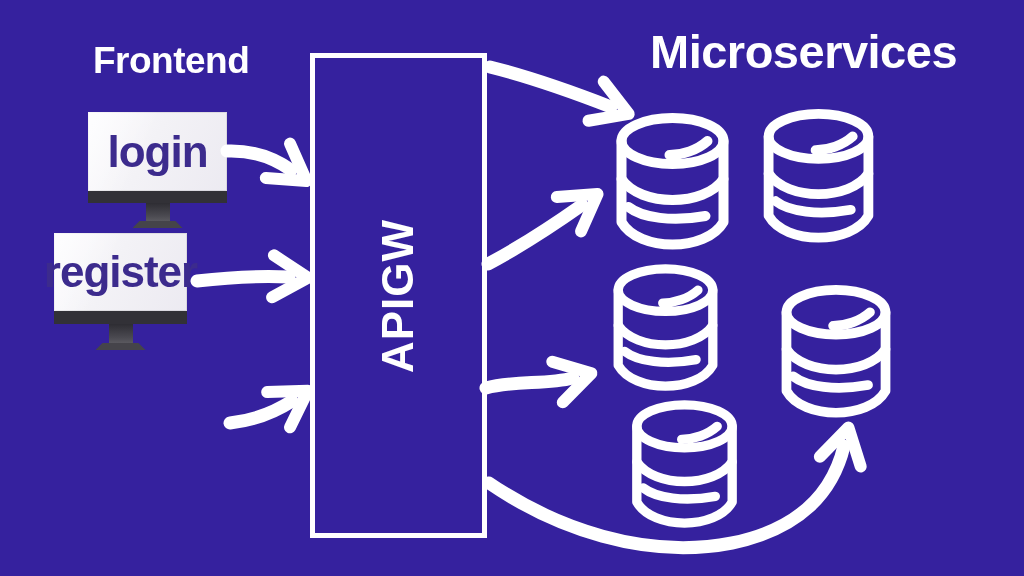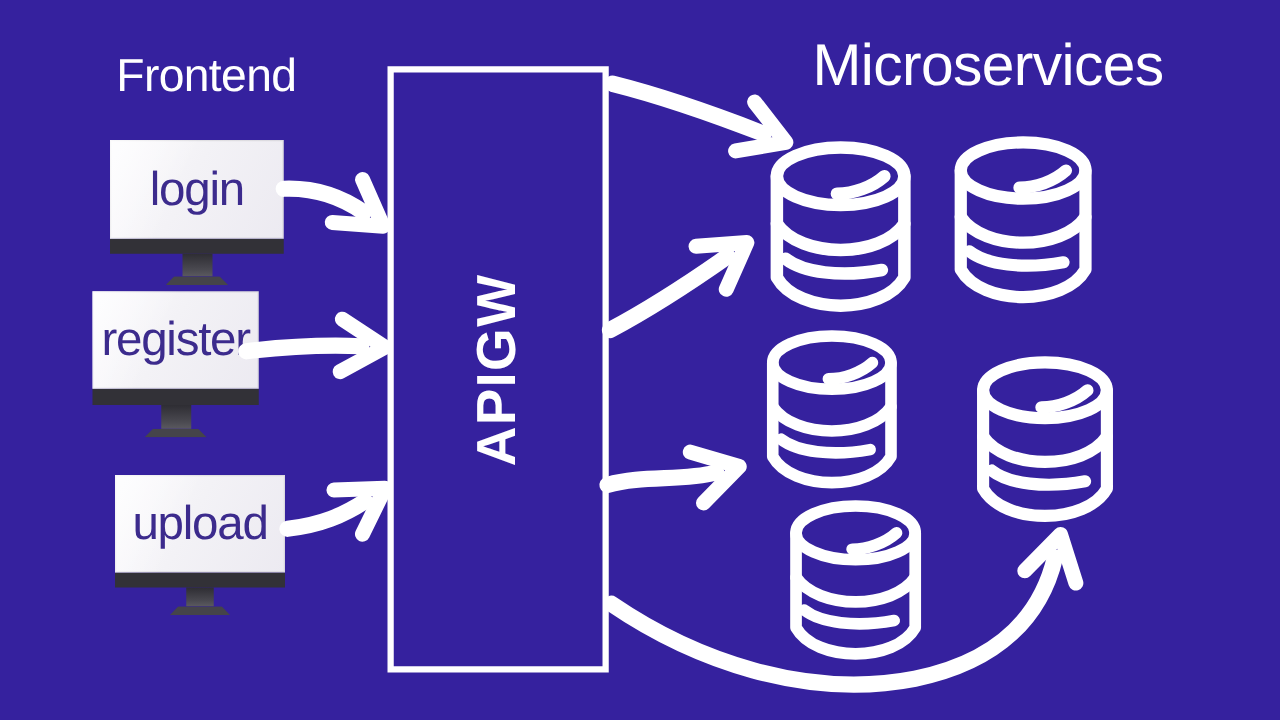--- a/index.html
+++ b/index.html
@@ -2,54 +2,54 @@
 <html><head>
 <meta charset="utf-8">
 <style>
   html,body{margin:0;padding:0;background:#1a1145;}
   .stage{
     position:relative;width:1024px;height:576px;overflow:hidden;
     background:#35219e;
     font-family:"Liberation Sans","DejaVu Sans",sans-serif;
   }
   .heading{
-    position:absolute;color:#ffffff;font-weight:normal;
+    position:absolute;color:#ffffff;font-weight:bold;
     letter-spacing:-0.5px;white-space:nowrap;text-align:center;
   }
   .h-frontend{left:93px;top:40px;font-size:37px;}
   .h-micro{left:650px;top:24px;font-size:47px;}
 
   
   .monitor{position:absolute;}
   .screen{
     position:relative;
     background:linear-gradient(118deg,#fbfafd 0%,#f3f2f6 45%,#eceaf1 100%);
     display:flex;align-items:center;justify-content:center;
     box-shadow:0 0 0 1px rgba(0,0,0,0.08) inset;
   }
   .screen::before{
     content:"";position:absolute;inset:0;
     background:linear-gradient(115deg,rgba(255,255,255,0.75) 0%,rgba(255,255,255,0) 42%);
     pointer-events:none;
   }
   .screen-label{
-    position:relative;color:#3c2b8d;font-weight:normal;
-    font-size:38px;letter-spacing:-1px;line-height:1;
+    position:relative;color:#3c2b8d;font-weight:bold;
+    font-size:44px;letter-spacing:-1px;line-height:1;
   }
   .bezel{background:#323137;}
   .neck{margin:0 auto;background:linear-gradient(180deg,#2e2d33 0%,#4a4950 70%,#5a595f 100%);}
   .base{margin:0 auto;background:#45444a;clip-path:polygon(14% 0,86% 0,100% 100%,0 100%);}
 
   .m-login{left:88px;top:112px;width:139px;}
   .m-login .screen{height:79px;}
   .m-login .bezel{height:12px;}
   .m-login .neck{width:24px;height:18px;}
   .m-login .base{width:50px;height:7px;}
 
-  .m-register{left:74px;top:233px;width:133px;}
+  .m-register{left:54px;top:233px;width:133px;}
   .m-register .screen{height:78px;}
   .m-register .bezel{height:13px;}
   .m-register .neck{width:24px;height:19px;}
   .m-register .base{width:50px;height:7px;}
 
   .m-upload{left:92px;top:380px;width:136px;}
   .m-upload .screen{height:78px;}
   .m-upload .bezel{height:12px;}
   .m-upload .neck{width:22px;height:15px;}
   .m-upload .base{width:48px;height:7px;}
@@ -90,28 +90,20 @@
 
   <div class="monitor m-register">
     <div class="screen">
       <span class="screen-label">register</span>
     </div>
     <div class="bezel"></div>
     <div class="neck"></div>
     <div class="base"></div>
   </div>
 
-  <div class="monitor m-upload">
-    <div class="screen">
-      <span class="screen-label">upload</span>
-    </div>
-    <div class="bezel"></div>
-    <div class="neck"></div>
-    <div class="base"></div>
-  </div>
 
   <div class="apigw">
     <span class="apigw-label">APIGW</span>
   </div>
 
   <svg class="overlay" width="1024" height="576" viewBox="0 0 1024 576">
     <defs>
       <marker id="ah" viewBox="0 0 60 60" markerWidth="60" markerHeight="60" markerUnits="userSpaceOnUse" refX="28" refY="30" orient="auto">
         <path d="M12,9 L47,30 L12,51" fill="none" stroke="#ffffff" stroke-width="12" stroke-linecap="round" stroke-linejoin="round"></path>
       </marker>

